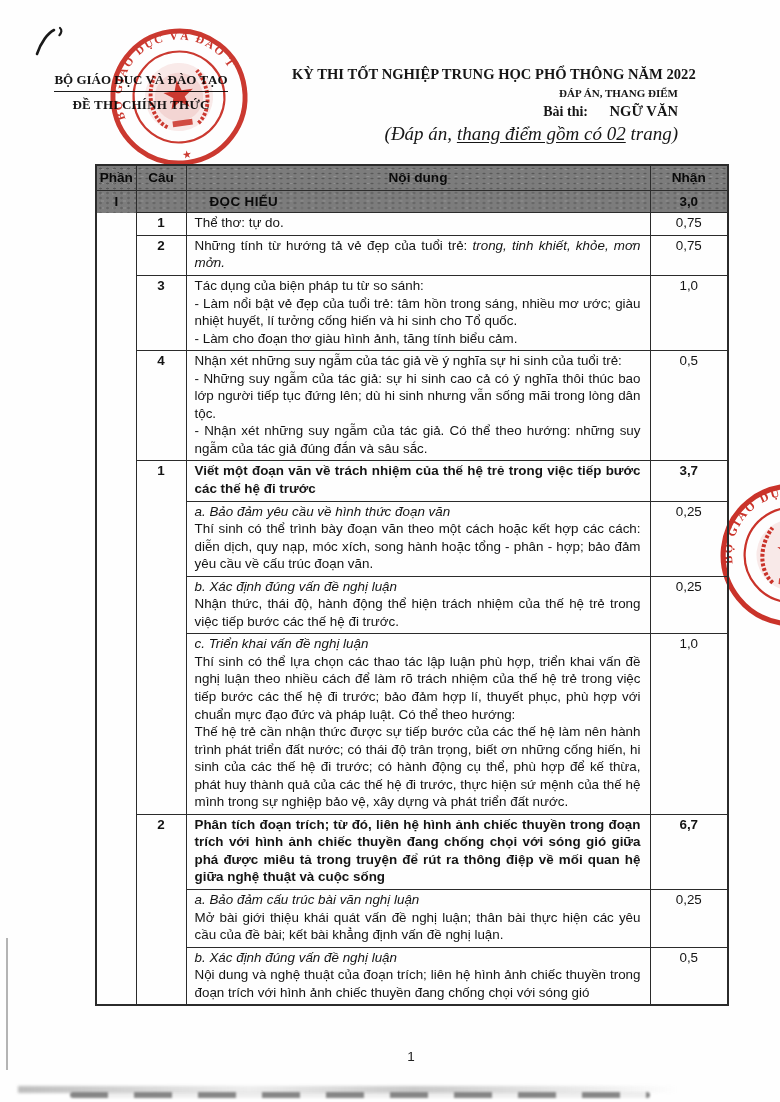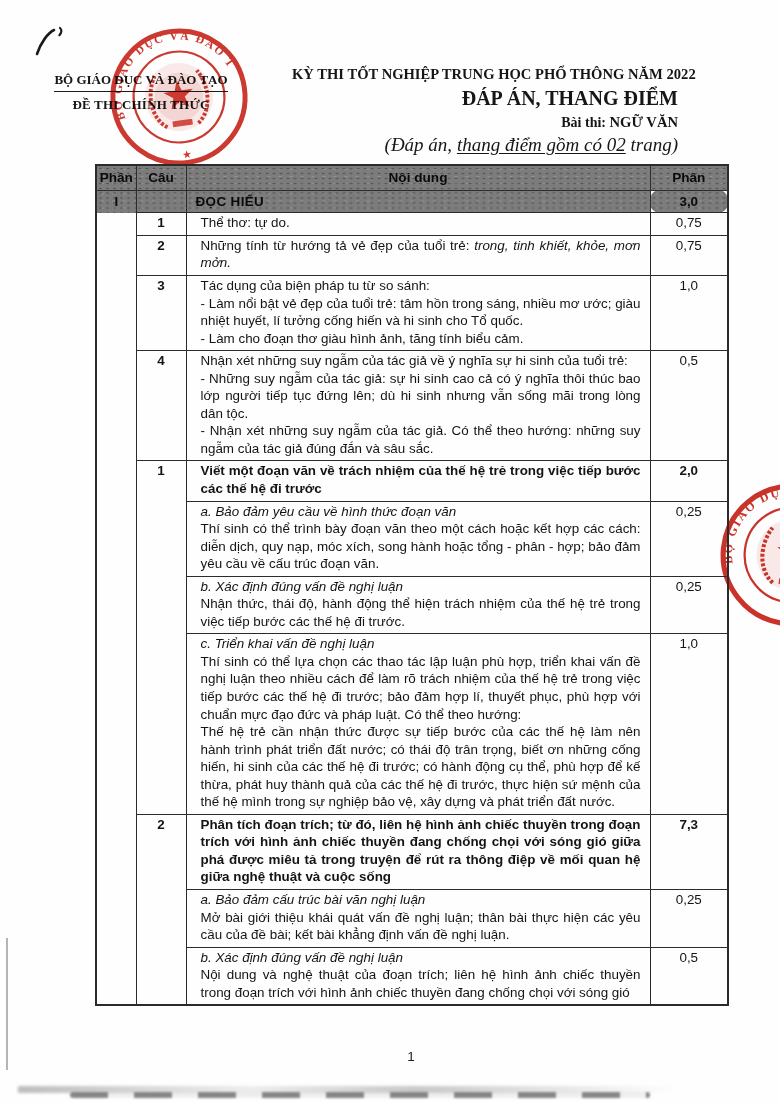--- a/index.html
+++ b/index.html
@@ -14,23 +14,23 @@
   .header-left {
     position:absolute; top:72px; left:50px; width:182px; text-align:center;
     font-weight:bold; font-size:13px; line-height:1.2;
   }
   .header-left .org { display:inline-block; border-bottom:1.2px solid #1c1c1c; padding-bottom:3px; }
   .header-left .exam-type { margin-top:5px; letter-spacing:.2px; }
   .header-right {
     position:absolute; top:65px; left:292px; width:386px; text-align:right; line-height:1.28;
   }
   .header-right .title-line1 { font-weight:bold; font-size:14.6px; white-space:nowrap; }
-  .header-right .title-line2 { font-weight:bold; font-size:20px; margin-top:2px; }
+  .header-right .title-line2 { font-weight:bold; font-size:11px; margin-top:2px; }
   .header-right .title-line3 { font-size:14px; margin-top:2px; font-weight:bold; }
-  .header-right .title-line3 .subject { font-size:14.6px; }
+  .header-right .title-line3 .subject { font-size:14.6px;margin-left:18px; }
   .header-right .title-line4 { font-style:italic; font-size:19px; margin-top:1px; }
   .header-right .title-line4 .ul { text-decoration:underline; text-underline-offset:2px; }
 
   
   .table-wrap { position:absolute; top:164px; left:95px; width:632px; }
   table.answers {
     border-collapse:collapse; width:632px; table-layout:fixed;
     border:2px solid #2b2b2b;
     font-size:13.4px; line-height:1.31; color:#141414;
   }
@@ -43,26 +43,26 @@
   thead th, tr.section td {
     background-color:#7c7c7c;
     background-image:
       radial-gradient(rgba(0,0,0,.28) 1px, transparent 1.6px),
       radial-gradient(rgba(255,255,255,.16) 1px, transparent 1.5px);
     background-size:7px 5px, 11px 7px;
     color:#0a0a0a;
   }
   thead th { font-weight:bold; padding:3px 2px; font-size:13.6px;margin-left:40px; }
   tr.section td { font-weight:bold; padding:2px 2px; }
-  tr.section td.c-noidung { text-align:left; padding-left:9px; letter-spacing:.4px; }
+  tr.section td.c-noidung { text-align:left; padding-left:23px; letter-spacing:.4px; }
 
   td.c-phan, td.c-cau { text-align:center; font-weight:bold; padding-top:1px; }
-  td.c-diem { text-align:center; padding-top:1px;border-radius:10px; }
+  td.c-diem { text-align:center; padding-top:1px; }
   td.c-diem.bold { font-weight:bold; }
-  td.c-noidung { text-align:justify; padding:1px 9px 3px 14px; }
+  td.c-noidung { text-align:justify; padding:1px 9px 3px 8px; }
 
   
   tr.question td.c-phan, tr.sub td.c-phan, tr.sub td.c-cau { border-top:none; }
 
   .para { margin:0; }
   .s-n { font-style:normal; font-weight:normal; }
   .s-i { font-style:italic; }
   .s-b { font-weight:bold; }
 
   .page-number {
@@ -164,21 +164,21 @@
         <col style="width:40px">
           <col style="width:50px">
           <col style="width:464px">
           <col style="width:78px">
       </colgroup>
       <thead>
           <tr>
             <th>Phần</th>
             <th>Câu</th>
             <th>Nội dung</th>
-            <th>Phân</th>
+            <th>Nhận</th>
           </tr>
         </thead>
       <tbody>
           <tr class="section">
             <td class="c-phan">I</td>
             <td class="c-cau"></td>
             <td class="c-noidung">
               <div class="para"><span class="s-b">ĐỌC HIỂU</span></div>
             </td>
             <td class="c-diem bold">3,0</td>
@@ -218,21 +218,21 @@
               <div class="para"><span class="s-n">- Nhận xét những suy ngẫm của tác giả. Có thể theo hướng: những suy ngẫm của tác giả đúng đắn và sâu sắc.</span></div>
             </td>
             <td class="c-diem">0,5</td>
           </tr>
           <tr class="question">
             <td class="c-phan"></td>
             <td class="c-cau">1</td>
             <td class="c-noidung">
               <div class="para"><span class="s-b">Viết một đoạn văn về trách nhiệm của thế hệ trẻ trong việc tiếp bước các thế hệ đi trước</span></div>
             </td>
-            <td class="c-diem bold">2,0</td>
+            <td class="c-diem bold">3,7</td>
           </tr>
           <tr class="sub">
             <td class="c-phan"></td>
             <td class="c-cau"></td>
             <td class="c-noidung">
               <div class="para"><span class="s-i">a. Bảo đảm yêu cầu về hình thức đoạn văn</span></div>
               <div class="para"><span class="s-n">Thí sinh có thể trình bày đoạn văn theo một cách hoặc kết hợp các cách: diễn dịch, quy nạp, móc xích, song hành hoặc tổng - phân - hợp; bảo đảm yêu cầu về cấu trúc đoạn văn.</span></div>
             </td>
             <td class="c-diem">0,25</td>
           </tr>
@@ -254,21 +254,21 @@
               <div class="para"><span class="s-n">Thế hệ trẻ cần nhận thức được sự tiếp bước của các thế hệ làm nên hành trình phát triển đất nước; có thái độ trân trọng, biết ơn những cống hiến, hi sinh của các thế hệ đi trước; có hành động cụ thể, phù hợp để kế thừa, phát huy thành quả của các thế hệ đi trước, thực hiện sứ mệnh của thế hệ mình trong sự nghiệp bảo vệ, xây dựng và phát triển đất nước.</span></div>
             </td>
             <td class="c-diem">1,0</td>
           </tr>
           <tr class="question">
             <td class="c-phan"></td>
             <td class="c-cau">2</td>
             <td class="c-noidung">
               <div class="para"><span class="s-b">Phân tích đoạn trích; từ đó, liên hệ hình ảnh chiếc thuyền trong đoạn trích với hình ảnh chiếc thuyền đang chống chọi với sóng gió giữa phá được miêu tả trong truyện để rút ra thông điệp về mối quan hệ giữa nghệ thuật và cuộc sống</span></div>
             </td>
-            <td class="c-diem bold">7,3</td>
+            <td class="c-diem bold">6,7</td>
           </tr>
           <tr class="sub">
             <td class="c-phan"></td>
             <td class="c-cau"></td>
             <td class="c-noidung">
               <div class="para"><span class="s-i">a. Bảo đảm cấu trúc bài văn nghị luận</span></div>
               <div class="para"><span class="s-n">Mở bài giới thiệu khái quát vấn đề nghị luận; thân bài thực hiện các yêu cầu của đề bài; kết bài khẳng định vấn đề nghị luận.</span></div>
             </td>
             <td class="c-diem">0,25</td>
           </tr>

